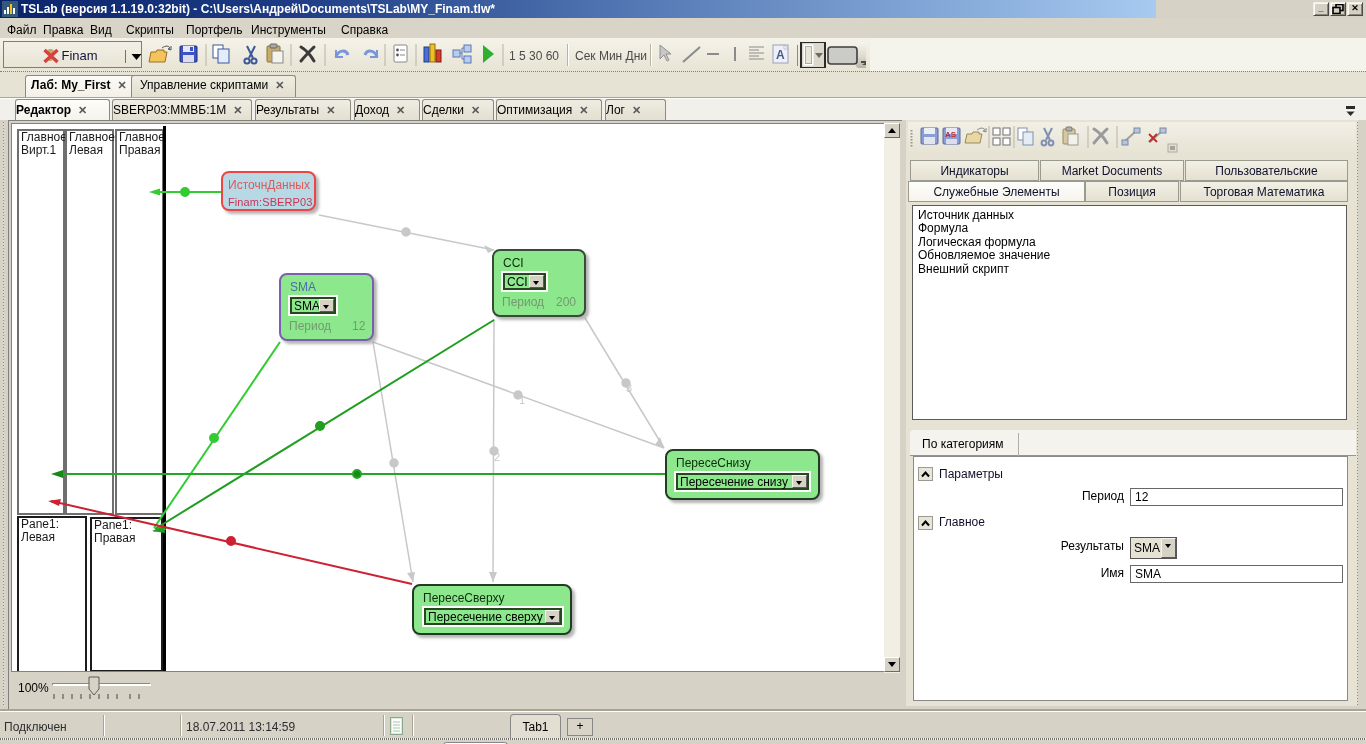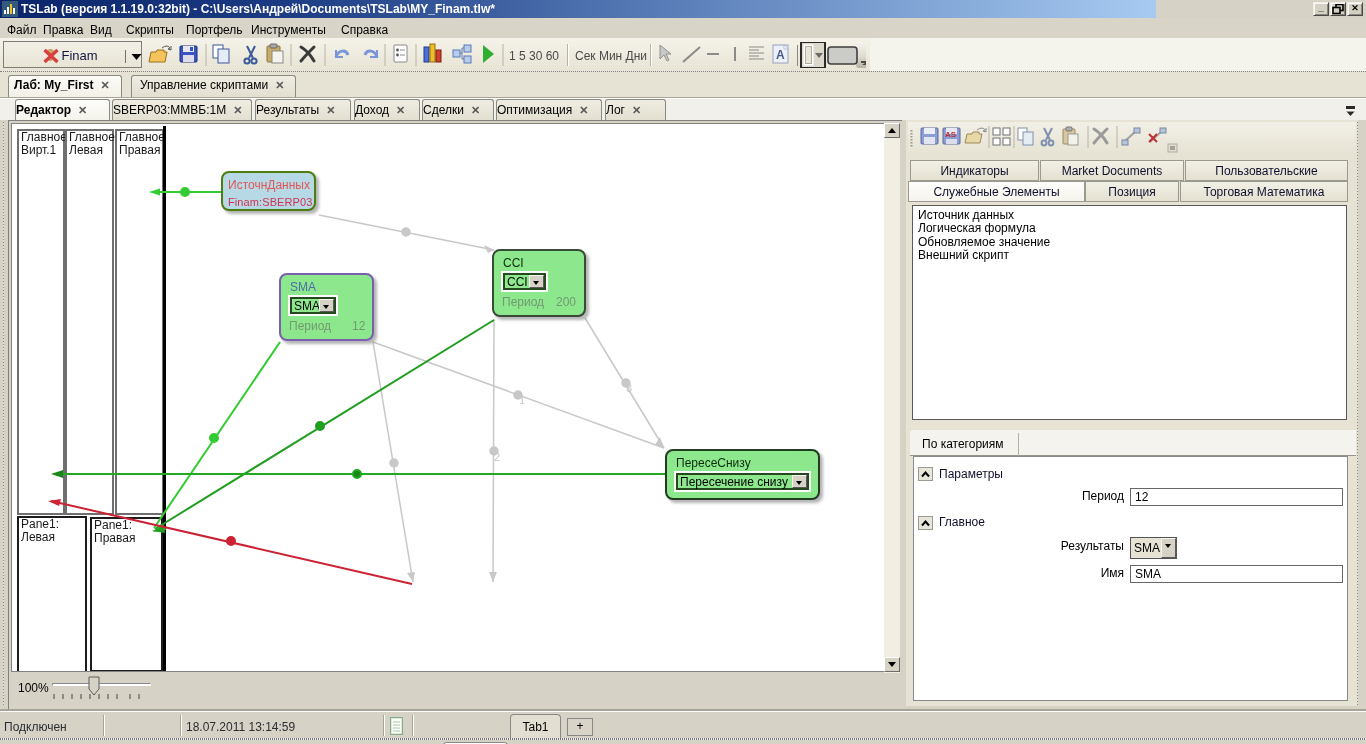--- a/index.html
+++ b/index.html
@@ -218,21 +218,21 @@
         </linearGradient>
       </defs>
     <rect x="200" y="0" width="14" height="26" rx="3" fill="url(#cap)"></rect>
     <rect x="172" y="5" width="29" height="17" rx="3" fill="#cbcbc7" stroke="#3f3f3f" stroke-width="1.6"></rect>
     <path d="M205 20 l7 0" stroke="#4a4a44" stroke-width="2"></path>
       <path d="M212 23 l-6 0 l6 -4 z" fill="#4a4a44"></path>
   </svg>
 </div>
 
 <div class="abs" id="tabs1">
-  <div class="dtab act" style="left:8px;width:114px;">Лаб: My_First<span class="xg">✕</span></div>
+  <div class="dtab act" style="left:25px;width:114px;">Лаб: My_First<span class="xg">✕</span></div>
   <div class="dtab" style="left:131px;width:165px;">Управление скриптами<span class="xg">✕</span></div>
 </div>
 
 <div class="abs" id="tabs2">
   <div class="dtab2 act" style="left:15px;width:95px;">Редактор<span class="xg">✕</span></div>
   <div class="dtab2" style="left:112px;width:140px;">SBERP03:ММВБ:1М<span class="xg">✕</span></div>
   <div class="dtab2" style="left:255px;width:96px;">Результаты<span class="xg">✕</span></div>
   <div class="dtab2" style="left:354px;width:66px;">Доход<span class="xg">✕</span></div>
   <div class="dtab2" style="left:422px;width:72px;">Сделки<span class="xg">✕</span></div>
   <div class="dtab2" style="left:496px;width:106px;">Оптимизация<span class="xg">✕</span></div>
@@ -316,21 +316,21 @@
           <circle cx="345" cy="350" r="4"></circle>
         <path d="M39 350 l12 -4 l0 8 z" stroke="none"></path>
       </g>
       <g stroke="#cc2233" stroke-width="2" fill="#cc2233">
         <line x1="400" y1="460" x2="39" y2="377"></line>
           <circle cx="219" cy="417" r="4"></circle>
         <path d="M36 377 l13 -2 l-2 7 z" stroke="none"></path>
       </g>
     </svg>
 
-    <div class="node" style="left:209px;top:47px;width:95px;height:40px;background:#b7d9e6;border:2px solid #4d7c0f;">
+    <div class="node" style="left:209px;top:47px;width:95px;height:40px;background:#b7d9e6;border:2px solid #ef4444;">
       <div class="t1" style="left:5px;color:#e05858;">ИсточнДанных</div>
       <div class="t1" style="left:5px;top:23px;color:#cc3355;font-size:11px;letter-spacing:.1px;">Finam:SBERP03</div>
     </div>
     <div class="node" style="left:267px;top:149px;width:95px;height:68px;background:#8de88d;border:2px solid #7a5fae;">
       <div class="t1" style="color:#4a6fa8;">SMA</div>
       <div class="ncombo" style="left:9px;top:22px;width:46px;height:17px;">
           <span class="ctext">SMA</span>
           <span class="cbtn"></span>
         </div>
       <div class="plbl" style="left:8px;top:44px;">Период</div>
@@ -342,20 +342,27 @@
           <span class="ctext">CCI</span>
           <span class="cbtn"></span>
         </div>
       <div class="plbl" style="left:8px;top:44px;">Период</div>
         <div class="plbl" style="left:62px;top:44px;">200</div>
     </div>
     <div class="node" style="left:653px;top:325px;width:155px;height:51px;background:#8de88d;border:2px solid #223c22;">
       <div class="t1" style="color:#0c2c0c;">ПересеСнизу</div>
       <div class="ncombo" style="left:9px;top:22px;width:133px;height:17px;">
           <span class="ctext">Пересечение снизу</span>
+          <span class="cbtn"></span>
+        </div>
+    </div>
+    <div class="node" style="left:400px;top:460px;width:160px;height:51px;background:#8de88d;border:2px solid #223c22;">
+      <div class="t1" style="color:#0c2c0c;">ПересеСверху</div>
+      <div class="ncombo" style="left:10px;top:22px;width:138px;height:17px;">
+          <span class="ctext">Пересечение сверху</span>
           <span class="cbtn"></span>
         </div>
     </div>
   </div>
 
   <div class="abs" style="left:875px;top:2px;width:16px;height:550px;background:#f1efe4;">
     <div class="abs" style="left:0;top:0;width:16px;height:15px;background:#d6d2c6;border:1px solid;border-color:#fff #6a6a6a #6a6a6a #fff;"><svg width="14" height="13">
           <path d="M7 4 L11 9 L3 9 Z" fill="#000"></path>
         </svg></div>
     <div class="abs" style="left:0;top:534px;width:16px;height:15px;background:#d6d2c6;border:1px solid;border-color:#fff #6a6a6a #6a6a6a #fff;"><svg width="14" height="13">
@@ -461,20 +468,21 @@
     </svg>
   </div>
   <div class="rtab" style="left:4px;top:40px;width:129px;">Индикаторы</div>
   <div class="rtab" style="left:134px;top:40px;width:144px;">Market Documents</div>
   <div class="rtab" style="left:279px;top:40px;width:163px;">Пользовательские</div>
   <div class="rtab act" style="left:2px;top:61px;width:177px;">Служебные Элементы</div>
   <div class="rtab" style="left:179px;top:61px;width:94px;">Позиция</div>
   <div class="rtab" style="left:274px;top:61px;width:168px;">Торговая Математика</div>
   <div id="listbox">
     <div>Источник данных</div>
+      <div>Формула</div>
       <div>Логическая формула</div>
       <div>Обновляемое значение</div>
       <div>Внешний скрипт</div>
   </div>
   <div id="props">
     <div class="abs" style="left:2px;top:0px;width:446px;height:26px;background:#f4f3ee;border-bottom:1px solid #98948a;border-radius:4px 0 0 0;"></div>
     <div class="abs" style="left:110px;top:3px;width:1px;height:23px;background:#b4b0a4;"></div>
     <span class="abs" style="left:14px;top:7px;">По категориям</span>
     <div id="propwhite">
       <div class="grpbtn" style="left:4px;top:10px;">

